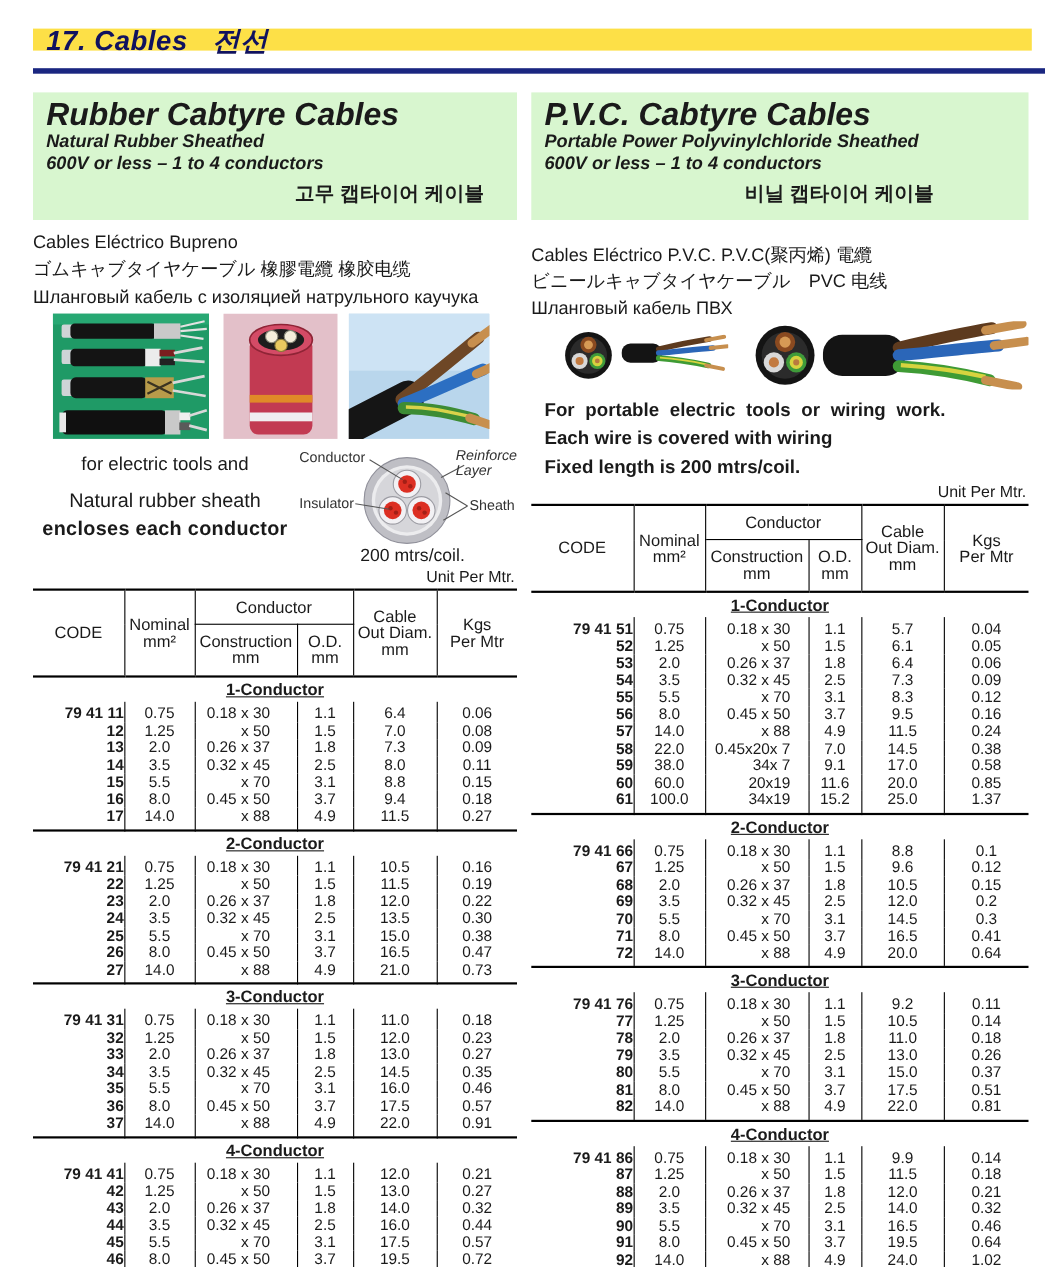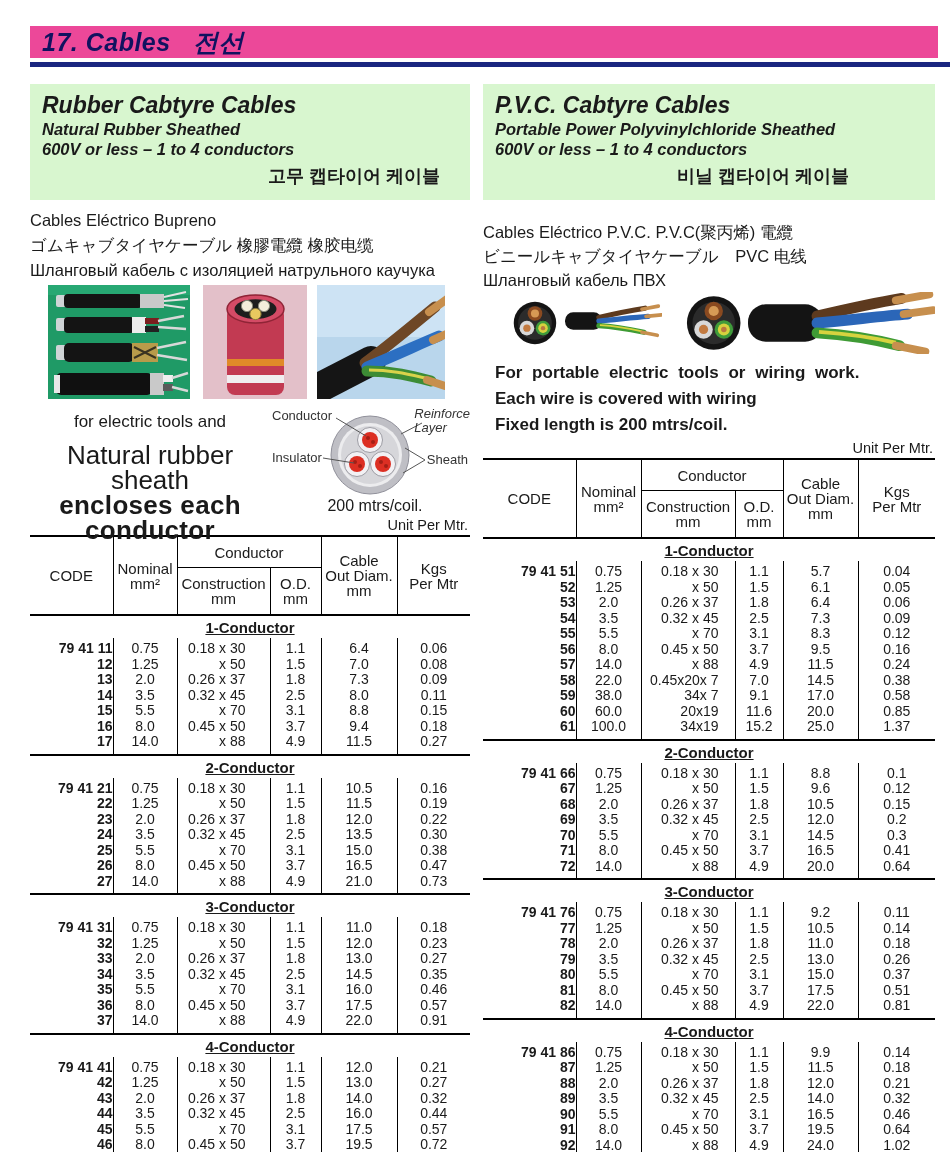--- a/index.html
+++ b/index.html
@@ -1,49 +1,49 @@
 <!DOCTYPE html>
 <html><head>
 <meta charset="utf-8">
 <style>
   html,body{margin:0;padding:0;background:#ffffff;}
   #page{position:relative;width:952px;height:1152px;background:#ffffff;overflow:hidden;
         font-family:"Liberation Sans",sans-serif;color:#1a1a1a;}
   
-  .top-cyan{position:absolute;left:30px;top:26px;width:908px;height:32px;background:#ec4899;
+  .top-cyan{position:absolute;left:30px;top:26px;width:908px;height:20px;background:#fde047;
             display:flex;align-items:center;}
   .top-title{font-size:25px;font-weight:bold;font-style:italic;color:#10125f;
              padding-left:12px;white-space:pre;letter-spacing:.5px;}
   .top-navy{position:absolute;left:30px;top:62px;width:920px;height:5px;background:#1a2680;}
   
   .col{position:absolute;top:84px;}
   .col-left{left:30px;width:440px;}
   .col-right{left:483px;width:452px;}
   
   .green-box{background:#d8f6cf;height:116px;padding:8px 0 0 12px;box-sizing:border-box;}
-  .gb-title{font-size:23px;font-weight:bold;font-style:italic;line-height:27px;}
+  .gb-title{font-size:29px;font-weight:bold;font-style:italic;line-height:27px;}
   .gb-sub{font-size:16.5px;font-weight:bold;font-style:italic;line-height:20px;}
   .gb-ko{font-size:18px;font-weight:bold;text-align:right;margin-top:5px;line-height:24px;}
   .col-left .gb-ko{padding-right:30px;}
   .col-right .gb-ko{padding-right:86px;}
   
   .intl{font-size:16.5px;line-height:25px;}
   .col-left .intl{margin-top:8px;}
   .col-right .intl{margin-top:20px;line-height:24px;}
   
   .photos-left{margin-top:2px;height:114px;display:flex;padding-left:18px;}
   .photos-left svg{display:block;}
   .ph-b{margin-left:13px;} .ph-c{margin-left:10px;}
   .photos-right{height:62px;display:flex;padding-left:30px;}
   .photos-right svg{display:block;}
   
   .cap-diagram{display:flex;margin-top:8px;height:108px;}
   .captions{width:240px;text-align:center;padding-top:4px;box-sizing:border-box;}
   .cap1{font-size:17px;line-height:22px;}
-  .cap2{font-size:26px;line-height:25px;margin-top:10px;}
+  .cap2{font-size:18px;line-height:25px;margin-top:10px;}
   .cap2b{font-weight:bold;letter-spacing:.3px;}
   .diagram{position:relative;width:200px;height:108px;font-size:13px;}
   .diagram svg{position:absolute;left:0;top:0;}
   .dlabel{position:absolute;white-space:pre-line;line-height:14px;color:#333;}
   .dl-conductor{left:2px;top:2px;}
   .dl-reinforce{right:0;top:0;text-align:left;font-style:italic;}
   .dl-insulator{left:2px;top:44px;}
   .dl-sheath{right:2px;top:46px;}
   .dl-coil{position:absolute;left:30px;top:90px;width:150px;text-align:center;font-size:16px;color:#1a1a1a;}
   

